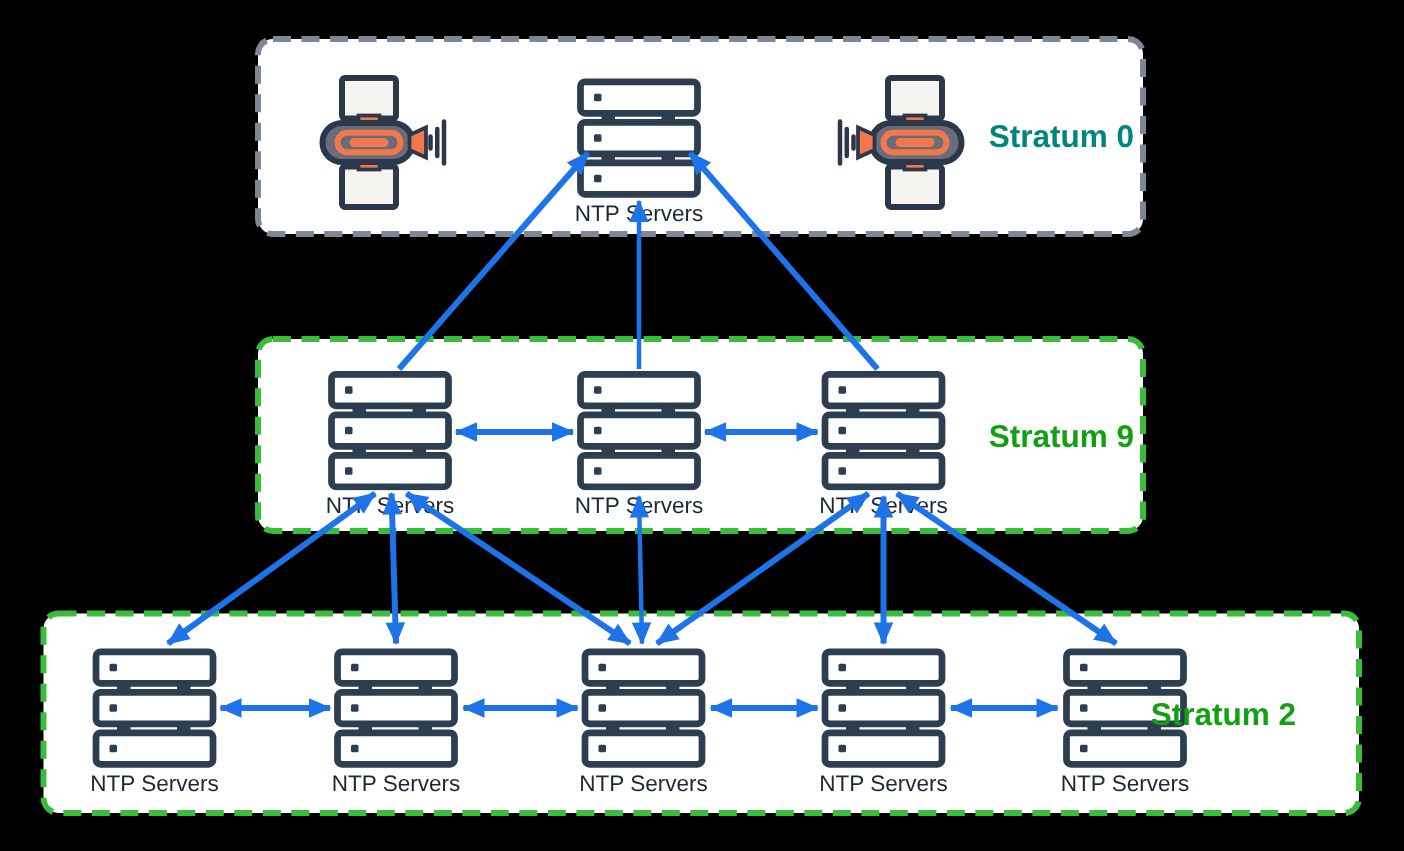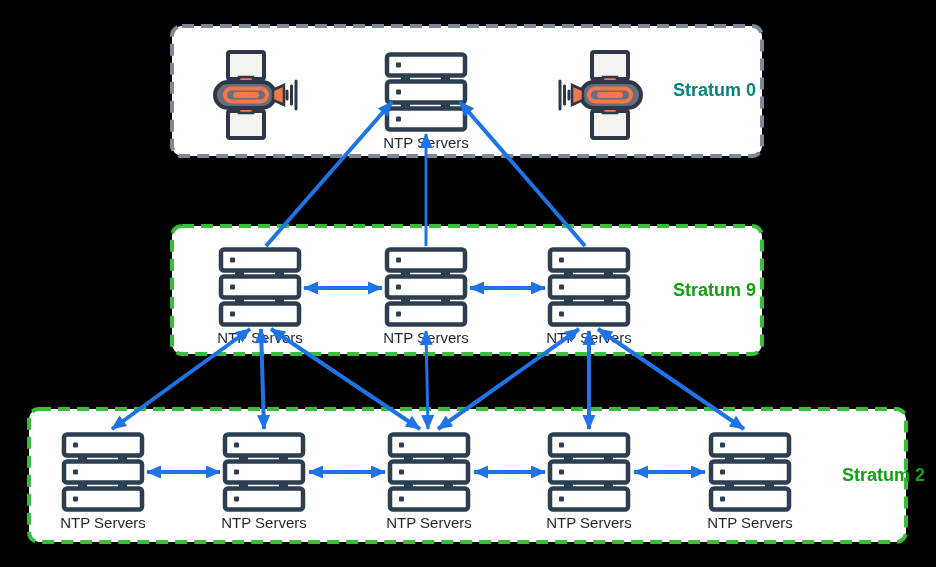--- a/index.html
+++ b/index.html
@@ -33,29 +33,29 @@
     font-size: 15px;
     color: var(--node-label, #1d2733);
     white-space: nowrap;
   }
   .mirrored svg { transform: scaleX(-1); }
 
   .stratum-label {
     position: absolute;
     width: 200px;
     text-align: right;
-    font-size: 18px;
+    font-size: 21px;
     font-weight: bold;
     white-space: nowrap;
   }
   .stratum-label.teal  { color: var(--stratum0-text, #00857c); }
   .stratum-label.green { color: var(--stratum-text, #12a012); }
   #stratum0-label { left: 556px; top: 80px; }
   #stratum1-label { left: 556px; top: 280px; }
-  #stratum2-label { left: 725px; top: 465px; }
+  #stratum2-label { left: 664px; top: 465px; }
 </style>
 </head>
 <body>
 
 <div id="stage" style="--background: #000000; --arrow: #1e73e8; --server-outline: #2d3e50; --server-fill: #ffffff; --box-fill: #ffffff; --box0-border: #7d8795; --green-border: #3abd3a; --stratum0-text: #00857c; --stratum-text: #12a012; --node-label: #1d2733; --satellite-body: #696c7a; --satellite-accent: #f2784b; --satellite-panel: #f4f3f0; --satellite-outline: #2c3749;">
 
   <svg id="boxes-svg">
       <rect x="172" y="26" width="590" height="130" rx="10" stroke-width="4" stroke-dasharray="12,7" style="fill:var(--box-fill);stroke:var(--box0-border)"></rect>
       <rect x="172" y="226" width="590" height="128" rx="10" stroke-width="4" stroke-dasharray="12,7" style="fill:var(--box-fill);stroke:var(--green-border)"></rect>
       <rect x="29" y="409" width="877" height="133" rx="10" stroke-width="4" stroke-dasharray="12,7" style="fill:var(--box-fill);stroke:var(--green-border)"></rect>

